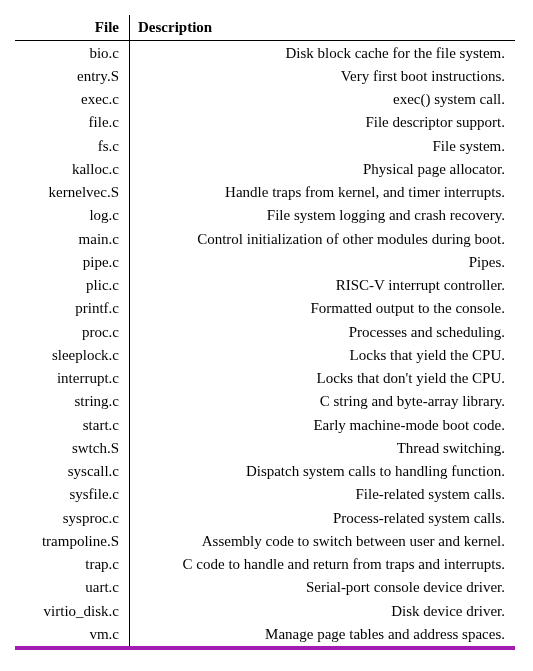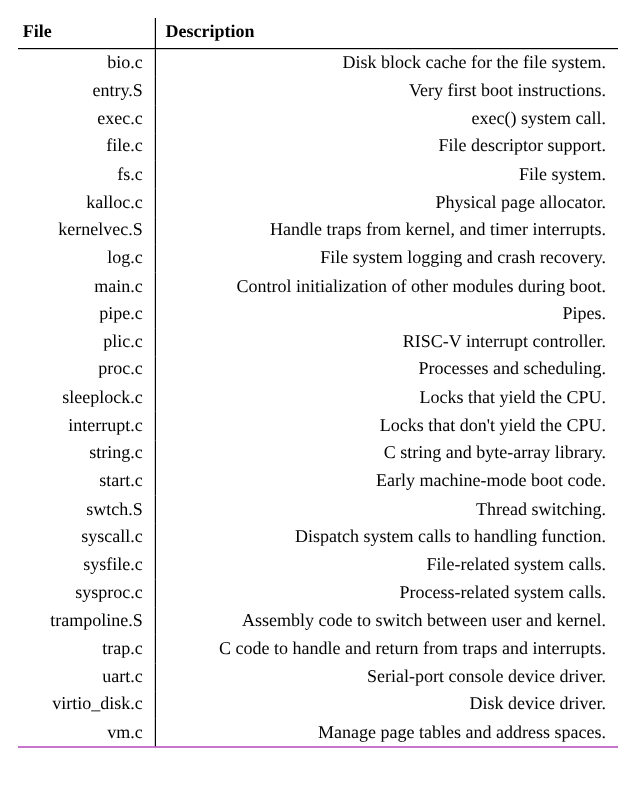--- a/index.html
+++ b/index.html
@@ -19,35 +19,36 @@
     }
     th {
       text-align: left;
       font-weight: bold;
       padding: 4px 10px 4px 4px;
       border-bottom: 1px solid #000;
       font-size: 15px;
     }
     th:first-child {
       width: 100px;
+      text-align: right;
     }
     td {
       text-align: right;
       padding: 1.5px 10px 1.5px 4px;
       font-size: 15px;
       vertical-align: top;
       line-height: 1.35;
     }
     th:nth-child(2),
     td:nth-child(2) {
       border-left: 1px solid #000;
       padding-left: 8px;
     }
     tbody tr:last-child td {
-      border-bottom: 1px solid #a21caf;
+      border-bottom: 4px solid #a21caf;
     }
   </style>
 </head>
 <body>
 
 <div class="table-container">
   <table>
     <thead>
       <tr>
         <th>File</th>
@@ -91,20 +92,24 @@
           <td>main.c</td>
           <td>Control initialization of other modules during boot.</td>
         </tr>
         <tr>
           <td>pipe.c</td>
           <td>Pipes.</td>
         </tr>
         <tr>
           <td>plic.c</td>
           <td>RISC-V interrupt controller.</td>
+        </tr>
+        <tr>
+          <td>printf.c</td>
+          <td>Formatted output to the console.</td>
         </tr>
         <tr>
           <td>proc.c</td>
           <td>Processes and scheduling.</td>
         </tr>
         <tr>
           <td>sleeplock.c</td>
           <td>Locks that yield the CPU.</td>
         </tr>
         <tr>

